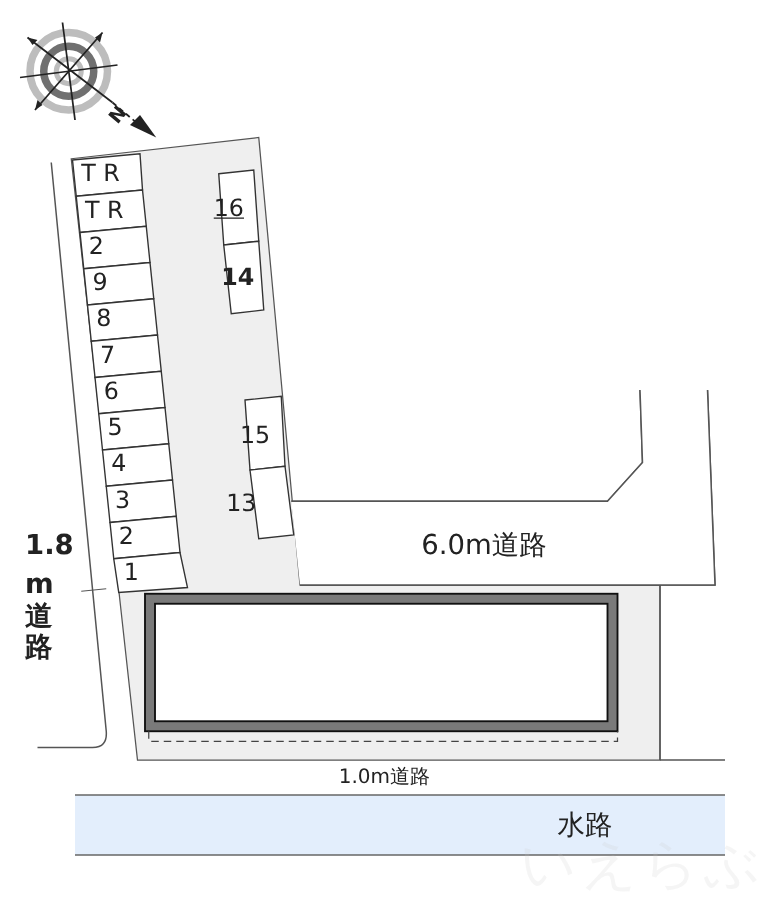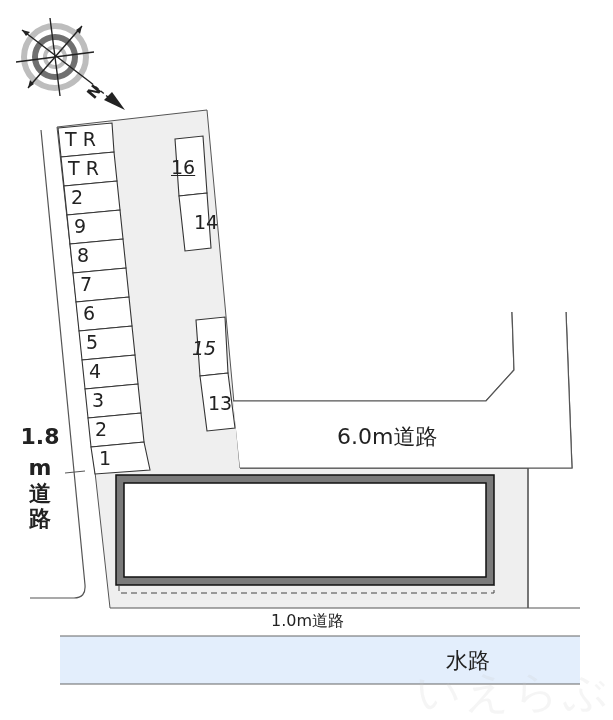--- a/index.html
+++ b/index.html
@@ -3,21 +3,21 @@
 <meta charset="utf-8">
 <style>
   html, body { margin: 0; padding: 0; background: #ffffff; }
   body { width: 613px; height: 720px; position: relative; overflow: hidden;
          font-family: "DejaVu Sans", "Liberation Sans", sans-serif; }
   #map { position: absolute; left: 0; top: 0; width: 613px; height: 720px; }
   .lbl { position: absolute; color: #222; white-space: nowrap; line-height: 1; }
   .slot-lbl { font-size: 19px; text-align: left; width: 40px; }
   .road-lbl { font-size: 22px; }
   .road-lbl-sm { font-size: 16px; }
-  .vert { font-size: 22px; font-weight: bold; text-align: center; width: 40px; line-height: 1.15; }
+  .vert { font-size: 22px; font-weight: bold; width: 40px; line-height: 1.15; }
   .watermark { font-size: 44px; color: rgba(200,200,200,0.18); letter-spacing: 4px; }
 </style>
 </head>
 <body>
 
 <svg id="map" viewBox="0 0 613 720" xmlns="http://www.w3.org/2000/svg">
 
   <g>
     <circle cx="55" cy="57" r="31" fill="none" stroke="#bdbdbd" stroke-width="6"></circle>
     <circle cx="55" cy="57" r="20" fill="none" stroke="#707070" stroke-width="6"></circle>
@@ -90,23 +90,23 @@
 <div class="lbl slot-lbl" style="left:77px;top:246px;">8</div>
 <div class="lbl slot-lbl" style="left:80px;top:275px;">7</div>
 <div class="lbl slot-lbl" style="left:83px;top:304px;">6</div>
 <div class="lbl slot-lbl" style="left:86px;top:333px;">5</div>
 <div class="lbl slot-lbl" style="left:89px;top:362px;">4</div>
 <div class="lbl slot-lbl" style="left:92px;top:391px;">3</div>
 <div class="lbl slot-lbl" style="left:95px;top:420px;">2</div>
 <div class="lbl slot-lbl" style="left:99px;top:449px;">1</div>
 
 <div class="lbl slot-lbl" style="left:171px;top:158px;text-decoration:underline;">16</div>
-<div class="lbl slot-lbl" style="left:194px;top:213px;">14</div>
-<div class="lbl slot-lbl" style="left:192px;top:339px;font-style:italic;">15</div>
-<div class="lbl slot-lbl" style="left:208px;top:394px;">13</div>
+<div class="lbl slot-lbl" style="left:177px;top:213px;font-weight:bold;">14</div>
+<div class="lbl slot-lbl" style="left:192px;top:339px;">15</div>
+<div class="lbl slot-lbl" style="left:181px;top:394px;">13</div>
 
 <div class="lbl road-lbl" style="left:337px;top:426px;text-align:center;">6.0m道路</div>
 <div class="lbl road-lbl-sm" style="left:271px;top:613px;">1.0m道路</div>
 <div class="lbl vert" style="left:20px;top:424px;">
   <div>1.8</div>
   <div style="margin-top:6px;">m</div>
   <div>道</div>
   <div>路</div>
 </div>
 

